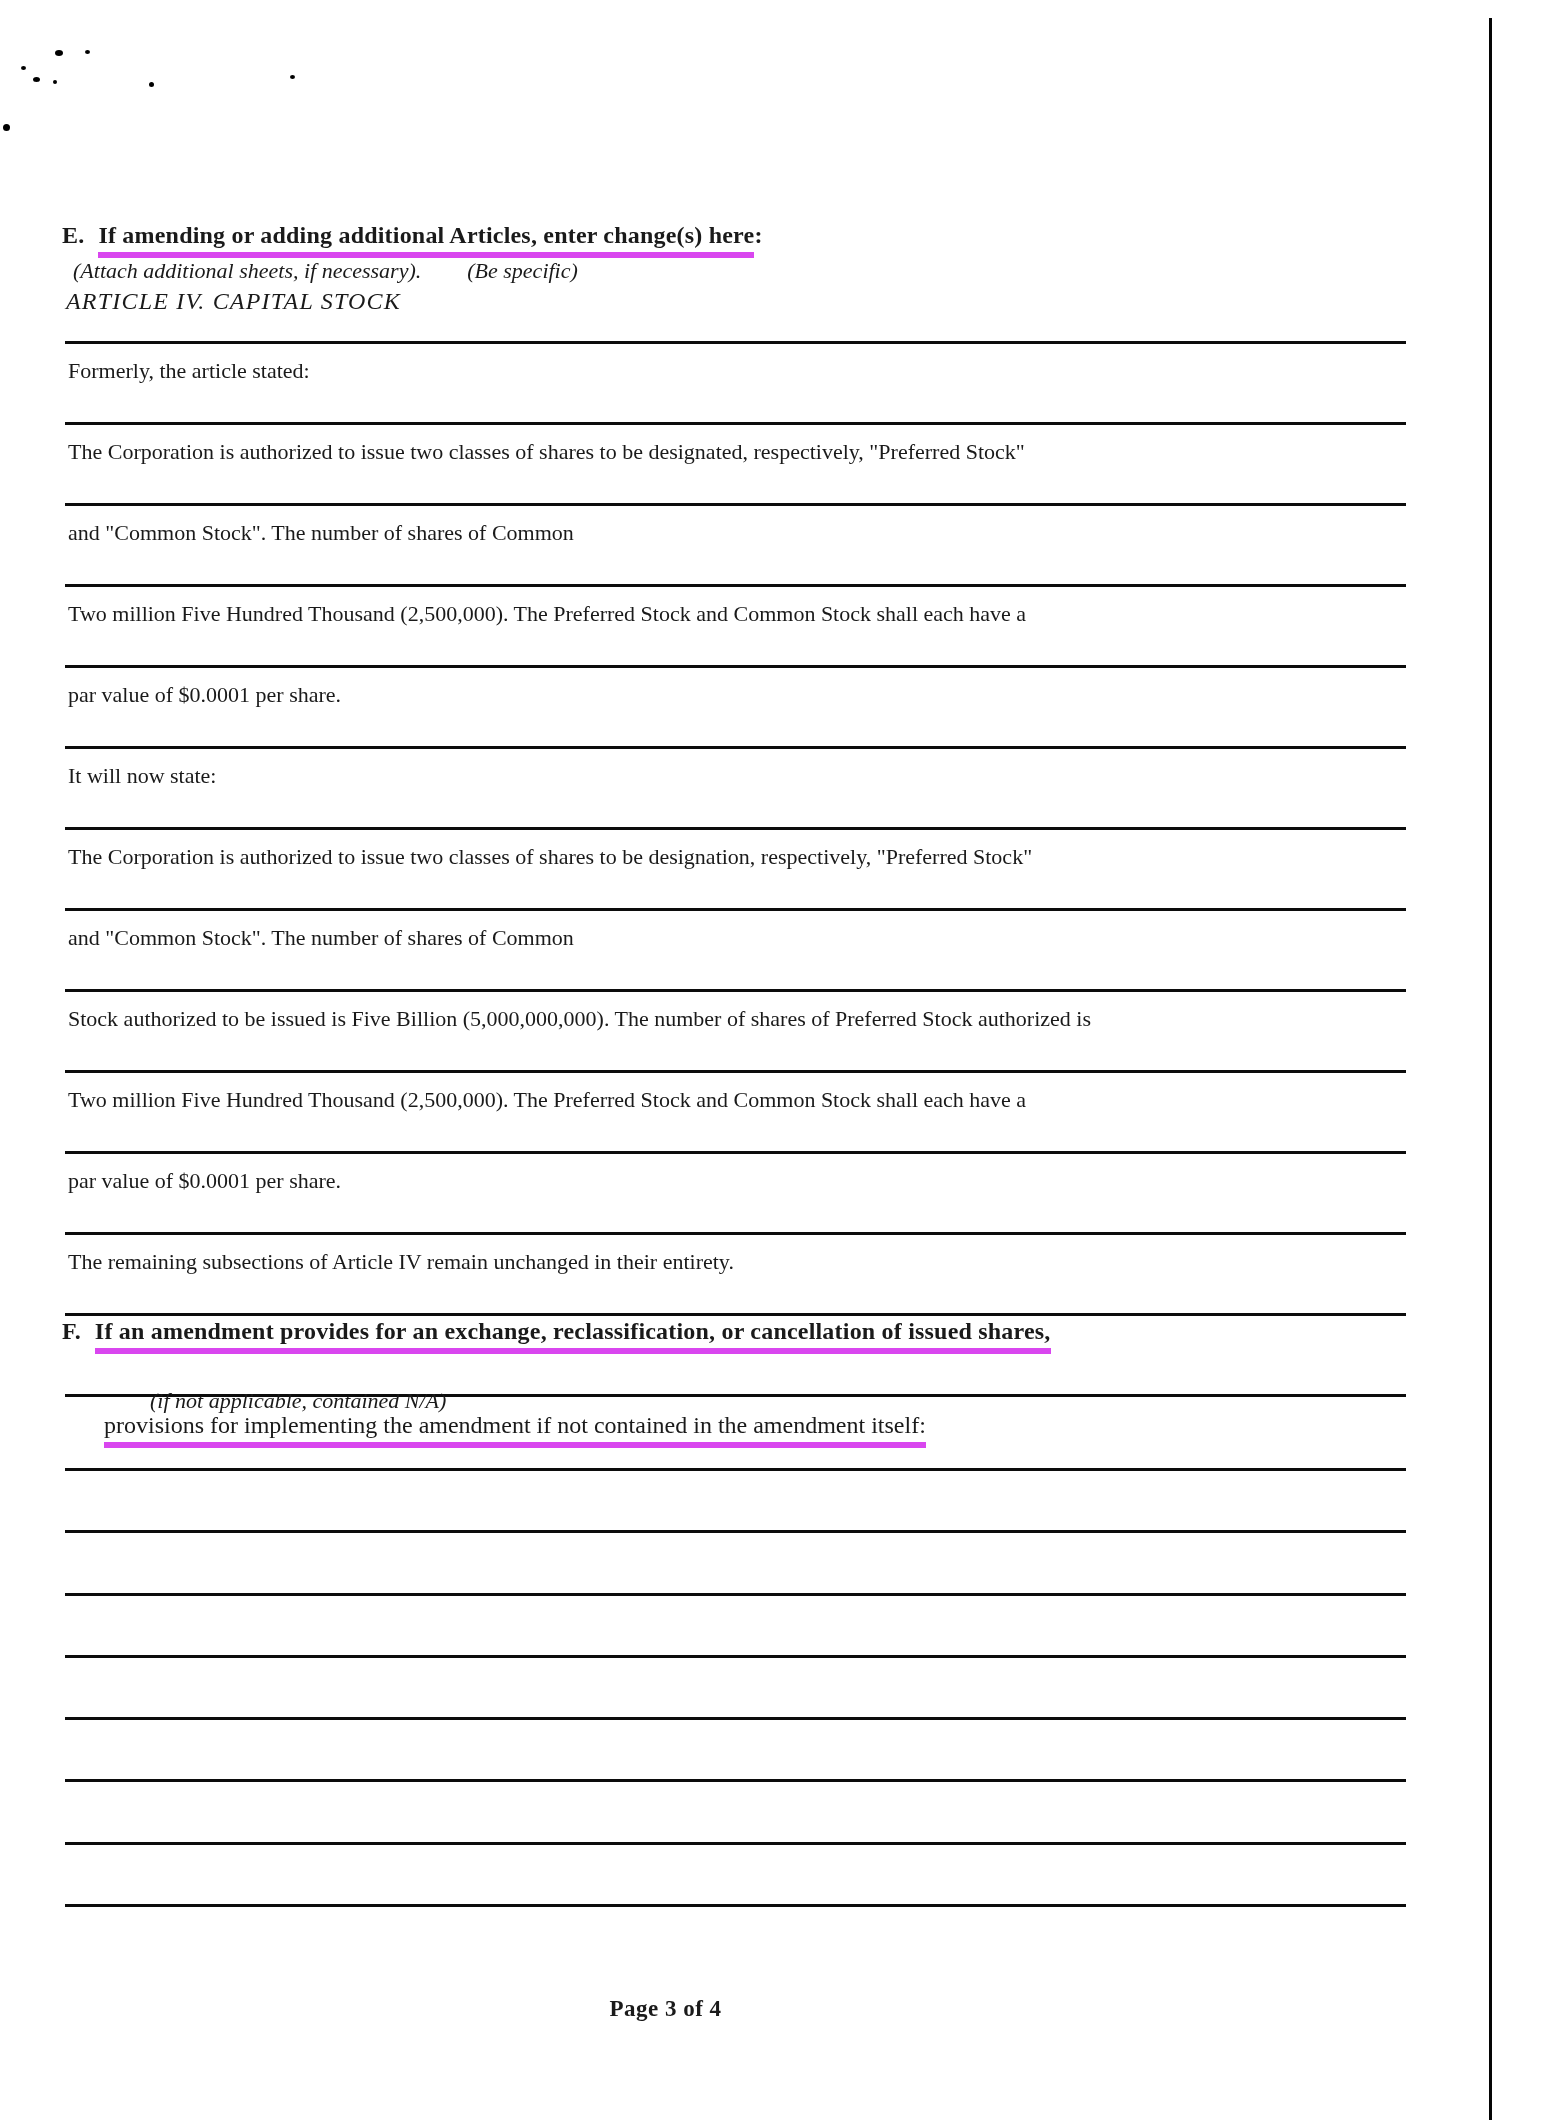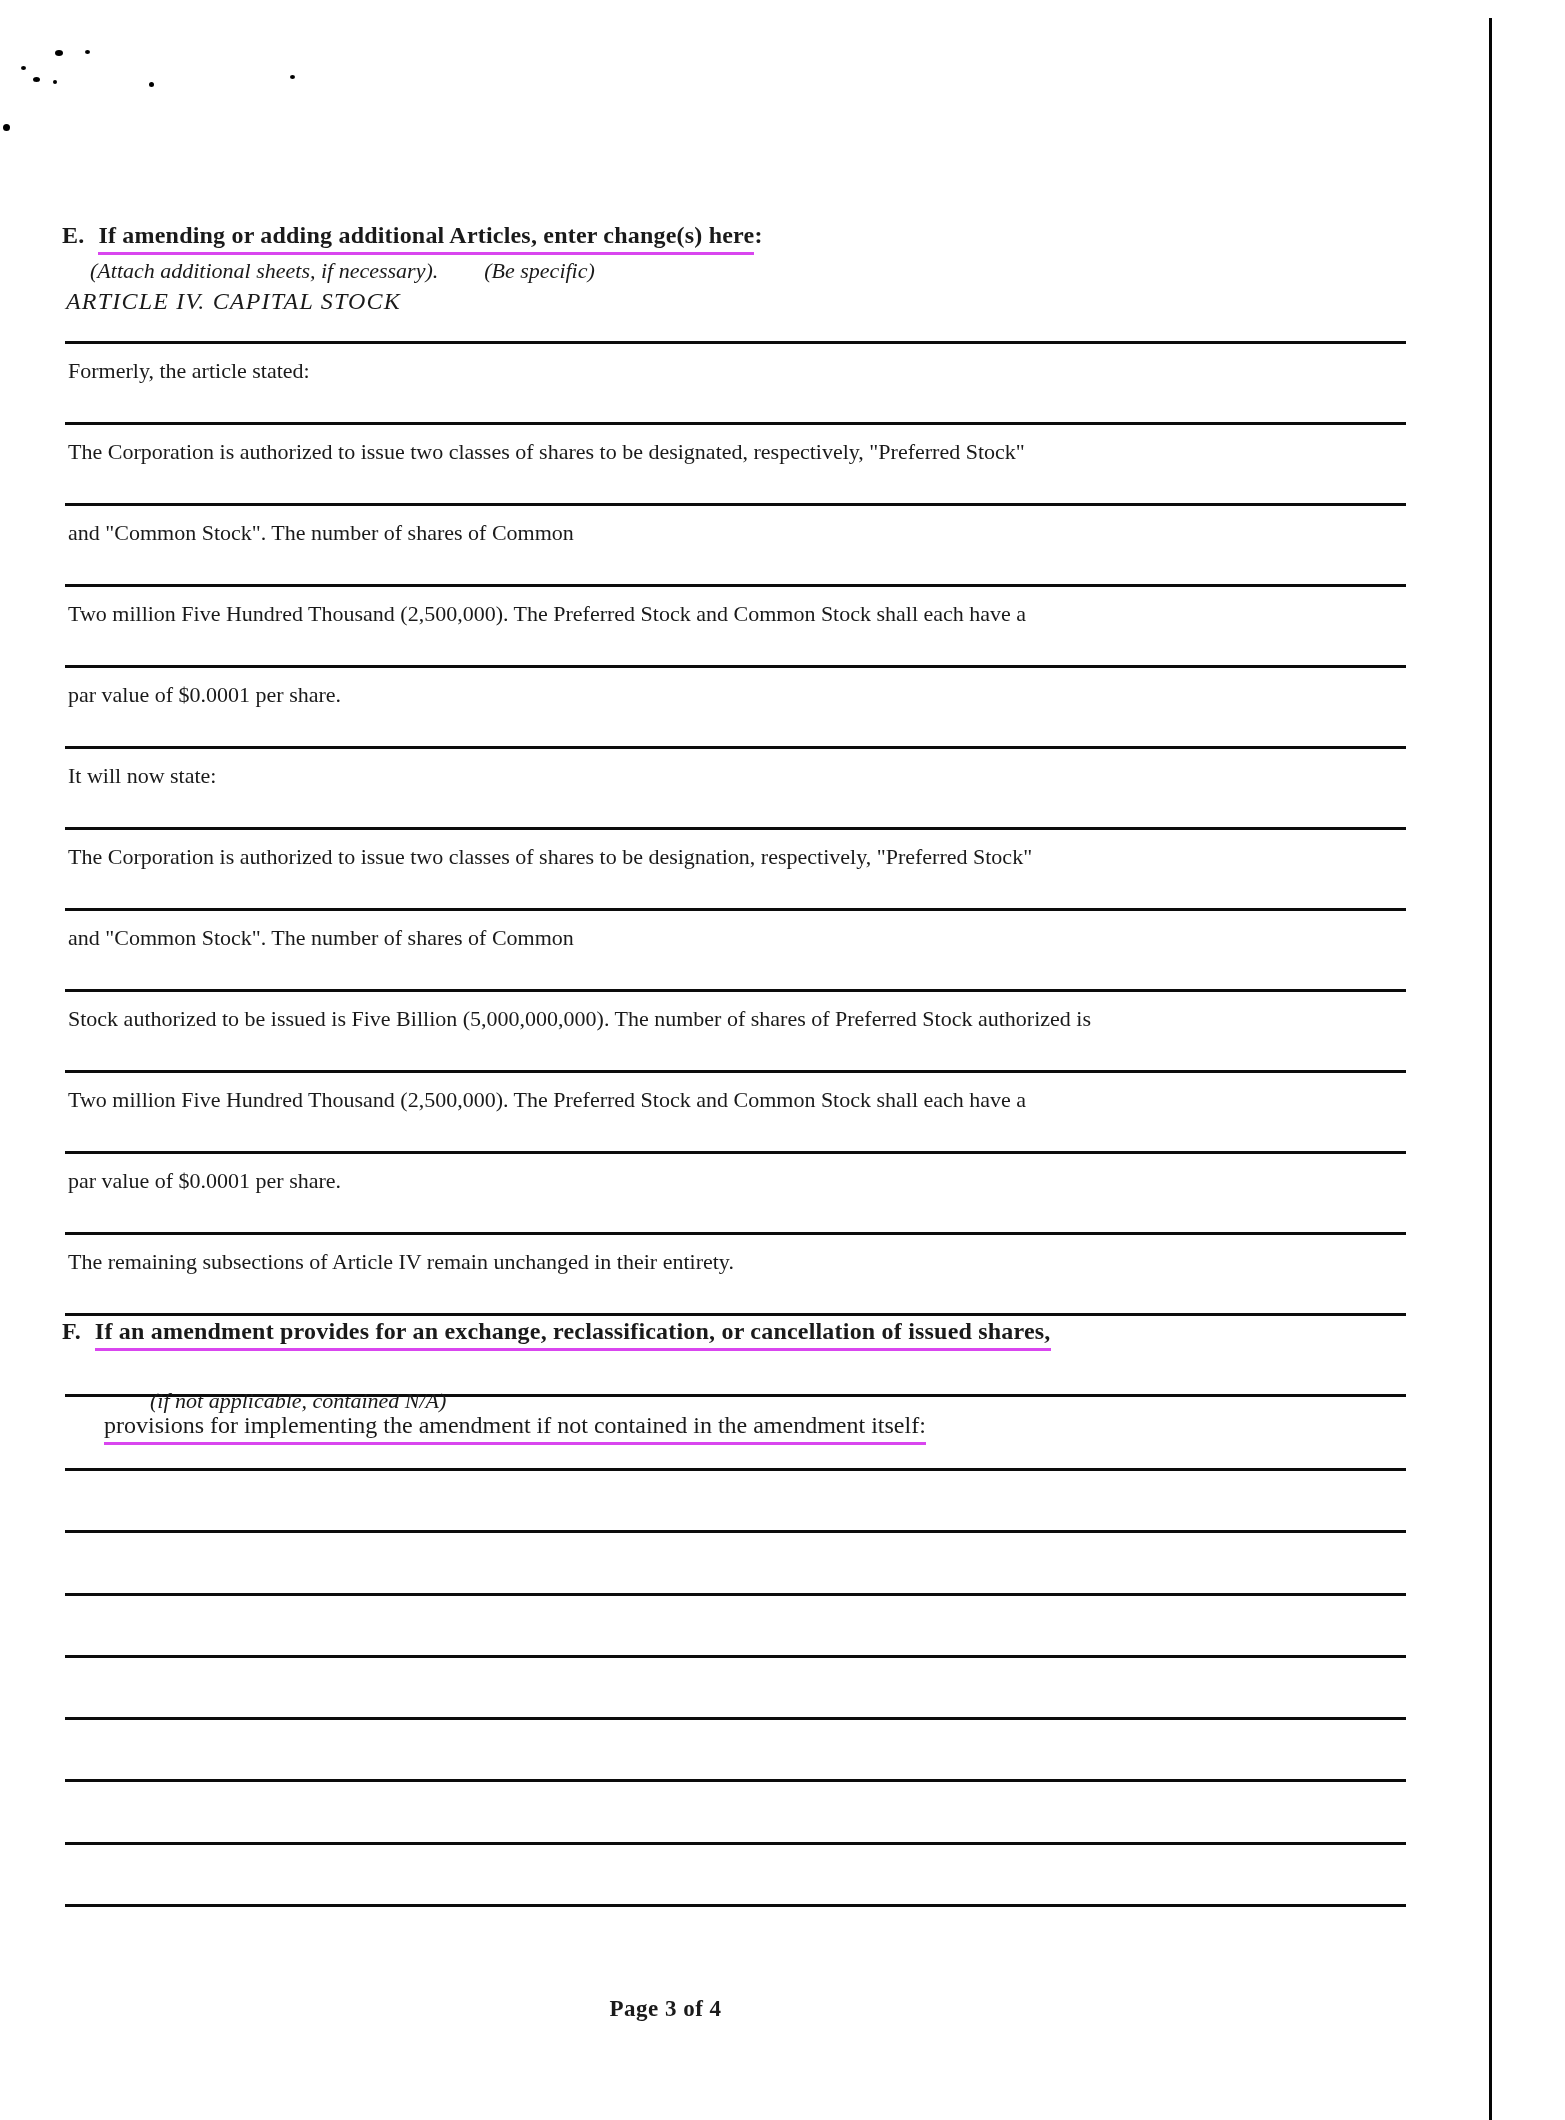--- a/index.html
+++ b/index.html
@@ -13,21 +13,21 @@
     overflow:hidden;
   }
   .scan-content { position:absolute; inset:0; filter: blur(0.35px); }
 
   
   .speck { position:absolute; background:#000; border-radius:50%; }
   .edge-line { position:absolute; left:1489px; top:18px; width:3px; height:2102px; background:#050505; }
 
   
   .sec-head { position:absolute; display:flex; gap:14px; font-weight:bold; font-size:24px; letter-spacing:0.2px; white-space:nowrap; }
-  .u { display:inline-block; border-bottom:3px solid #d946ef; padding-bottom:3px; }
+  .u { display:inline-block; border-bottom:6px solid #d946ef; padding-bottom:3px; }
   .colon { font-weight:bold; }
 
   .instr { position:absolute; font-style:italic; font-size:22px; white-space:nowrap; }
   .instr .gap { display:inline-block; width:46px; }
 
   .article-title { position:absolute; font-size:24px; letter-spacing:1.2px; white-space:nowrap;font-style:italic; }
 
   
   .ruled-rows { position:absolute; left:65px; top:341px; width:1341px; }
   .ruled-row {
@@ -66,21 +66,21 @@
   <div class="speck" style="left:3px;top:124px;width:7px;height:7px;"></div>
   <div class="edge-line"></div>
 
   <div class="scan-content">
 
     <div class="sec-head" style="left:62px;top:222px;">
       <span>E.</span>
       <span><span class="u">If amending or adding additional Articles, enter change(s) here</span><span class="colon">:</span></span>
     </div>
 
-    <div class="instr" style="left:90px;top:258px;">
+    <div class="instr" style="left:73px;top:258px;">
       <span>(Attach additional sheets, if necessary).</span><span class="gap"></span><span>(Be specific)</span>
     </div>
 
     <div class="article-title" style="left:66px;top:288px;">ARTICLE IV. CAPITAL STOCK</div>
 
     <div class="ruled-rows">
         <div class="ruled-row"><span>Formerly, the article stated:</span></div>
         <div class="ruled-row"><span>The Corporation is authorized to issue two classes of shares to be designated, respectively, "Preferred Stock"</span></div>
         <div class="ruled-row"><span>and "Common Stock". The number of shares of Common</span></div>
         <div class="ruled-row"><span>Two million Five Hundred Thousand (2,500,000). The Preferred Stock and Common Stock shall each have a</span></div>

